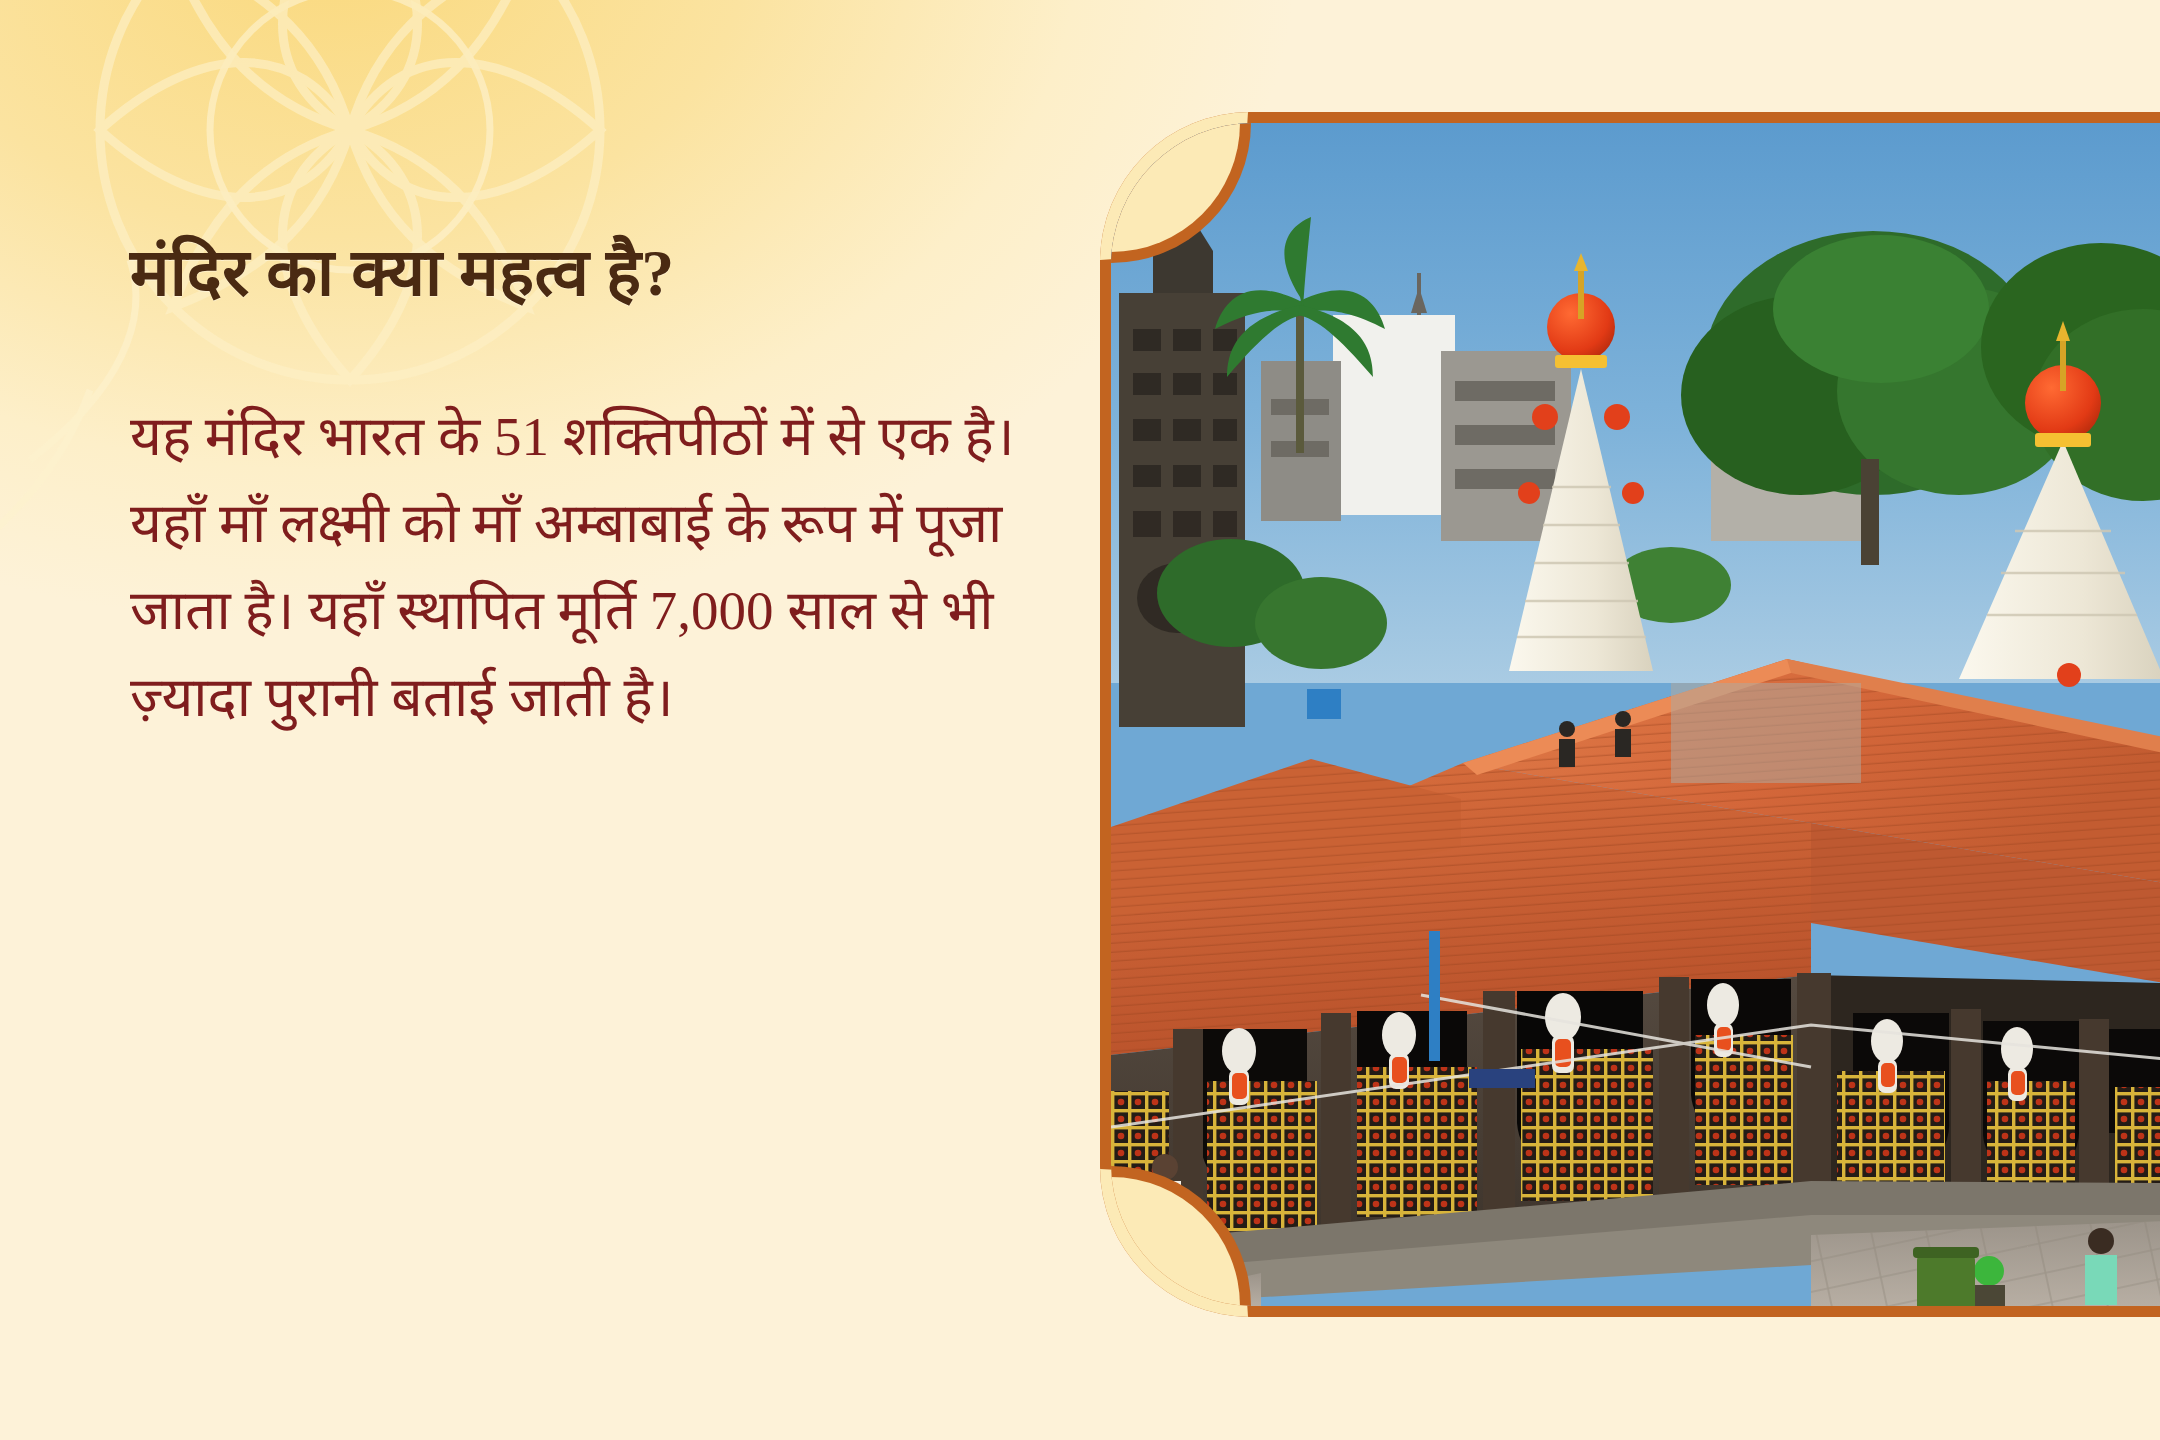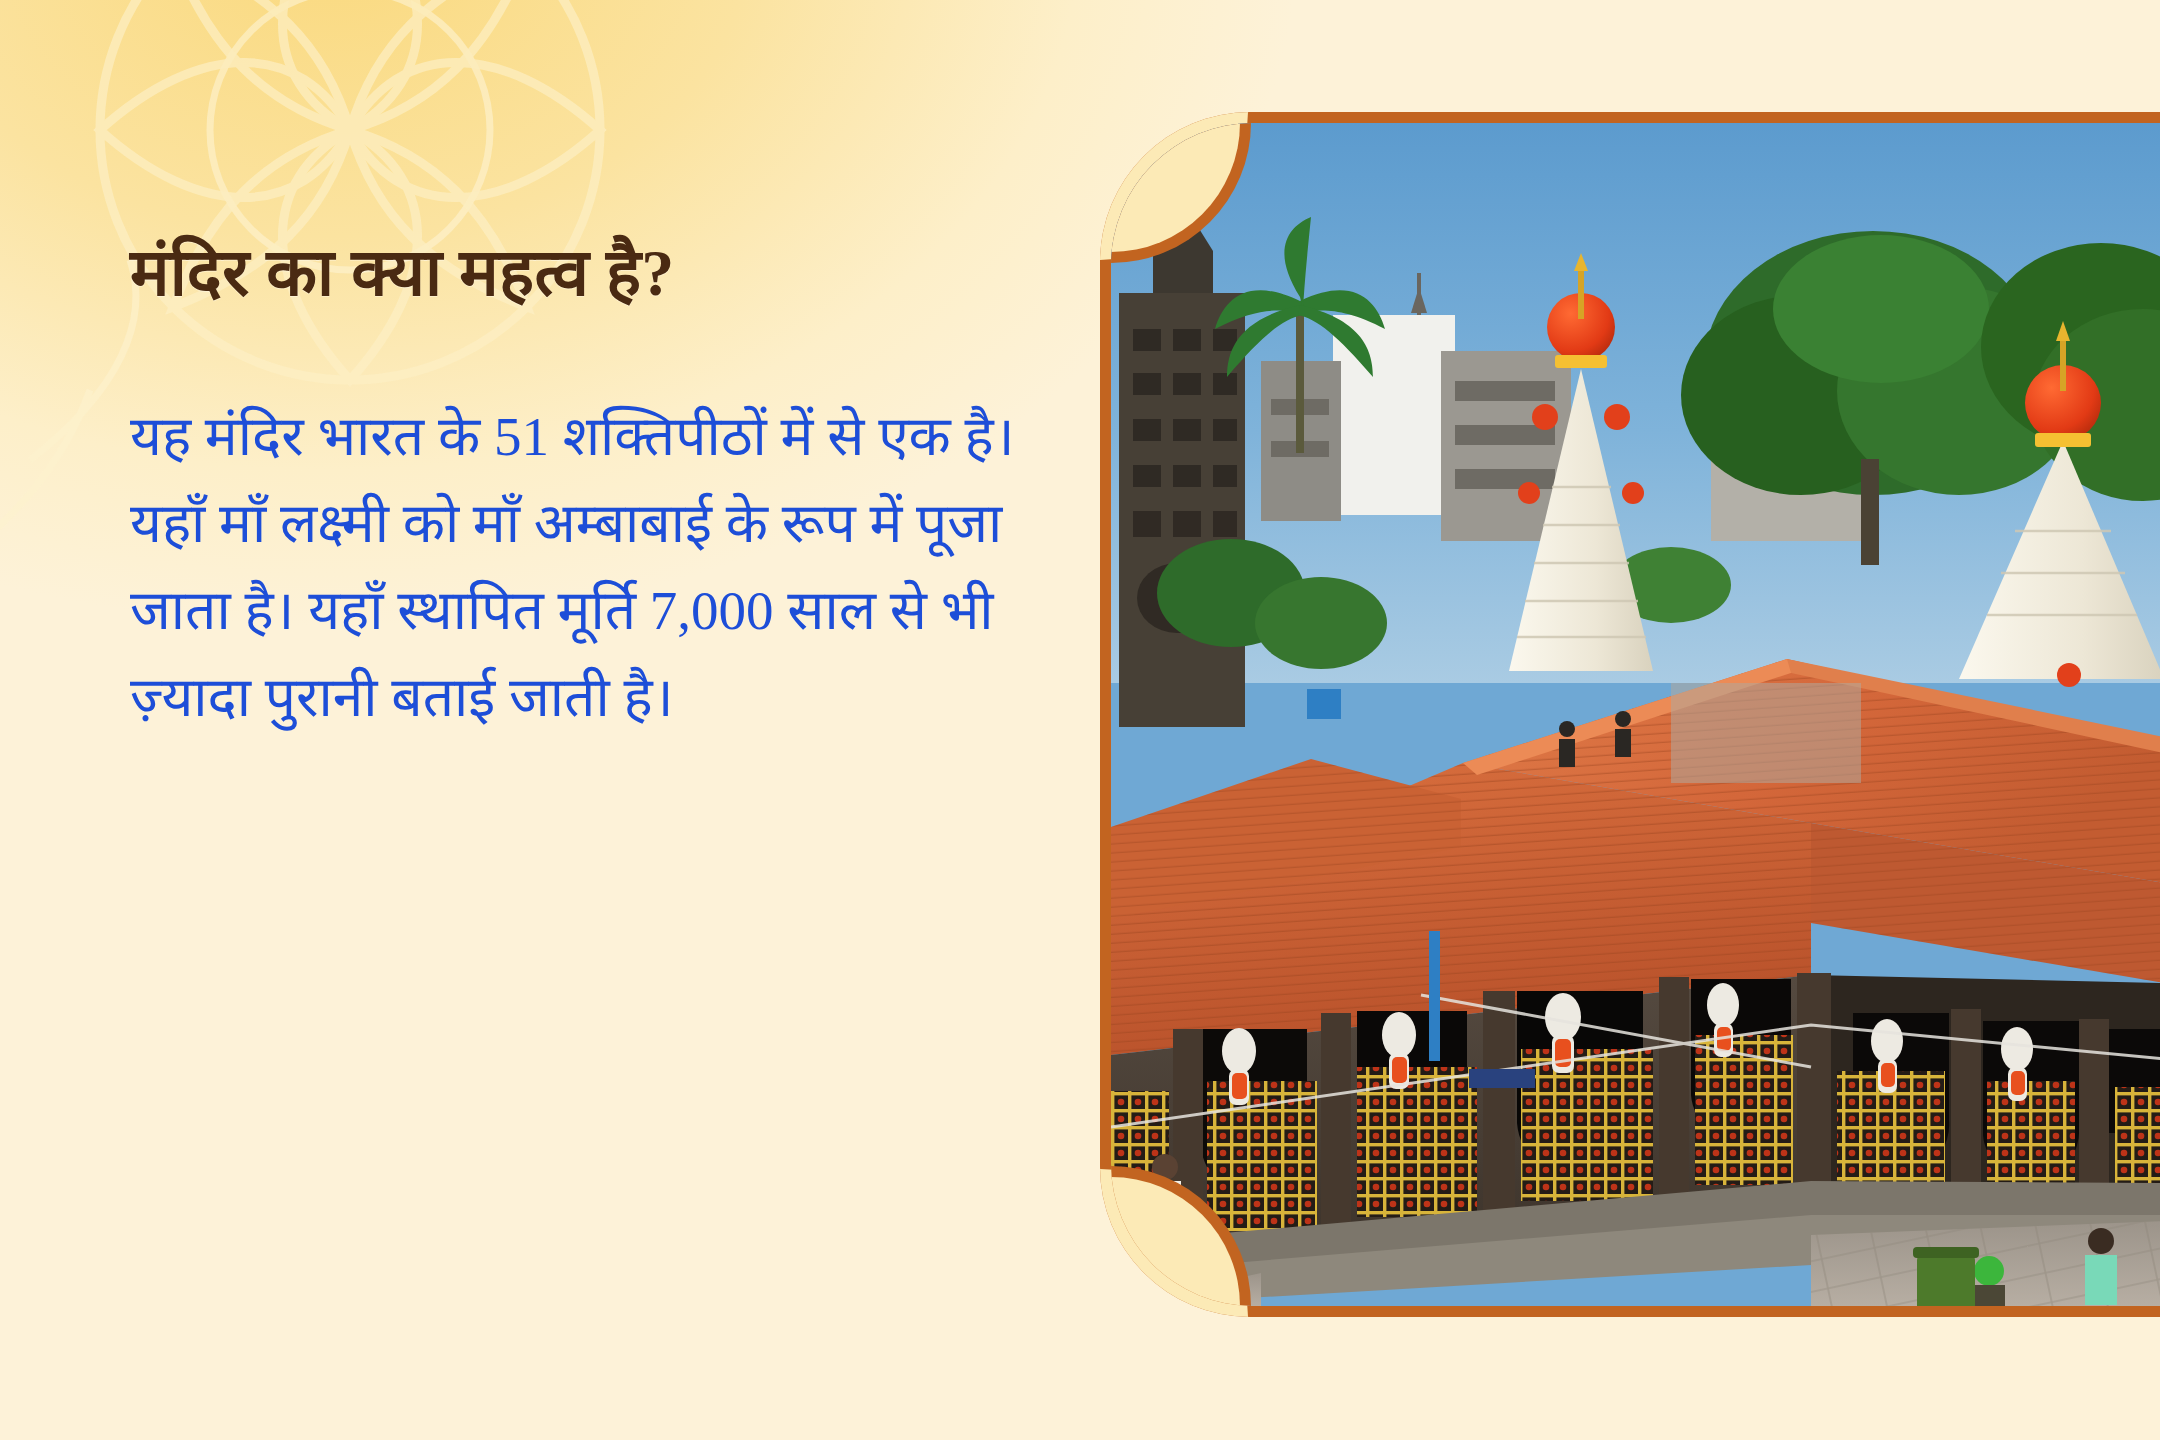--- a/index.html
+++ b/index.html
@@ -47,21 +47,21 @@
     letter-spacing:.3px;
     text-shadow:0 1px 0 rgba(255,255,255,.35);
   }
 
   #body-copy {
     margin-top:84px;
     font-family:"Liberation Serif", serif;
     font-weight:400;
     font-size:55px;
     line-height:1.58;
-    color:#1d4ed8;
+    color:#7f1d1d;
     width:930px;
   }
 
   
   #photo-frame {
     position:absolute;
     left:1100px; top:112px;
     width:1075px; height:1205px;
     background:#C26420;
     padding:11px;

